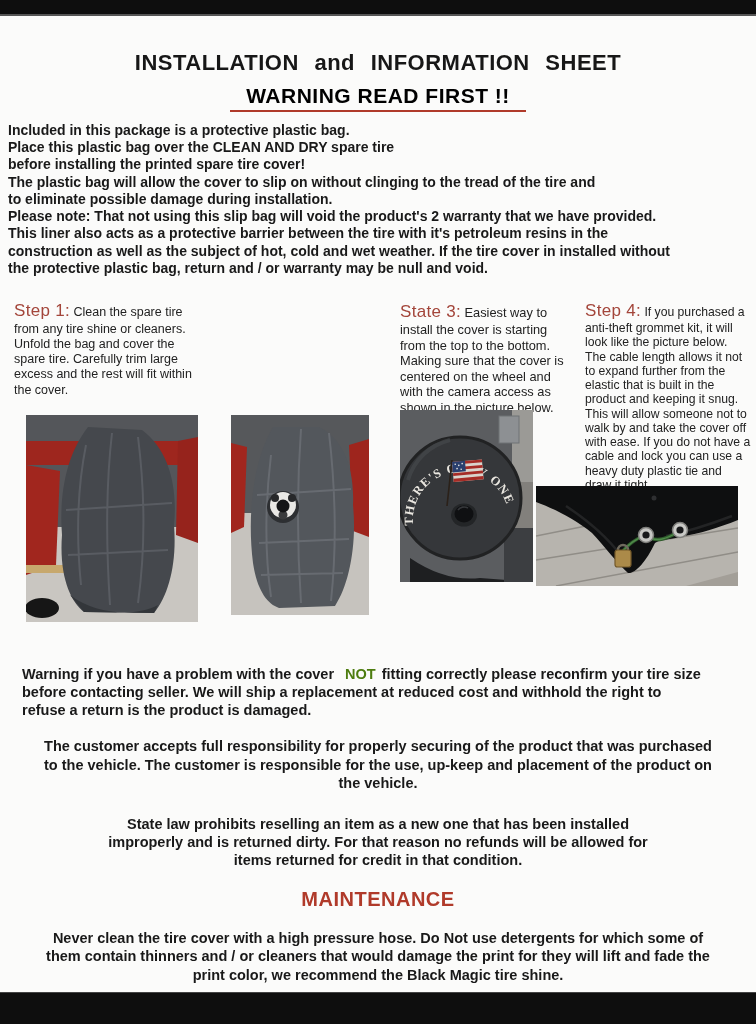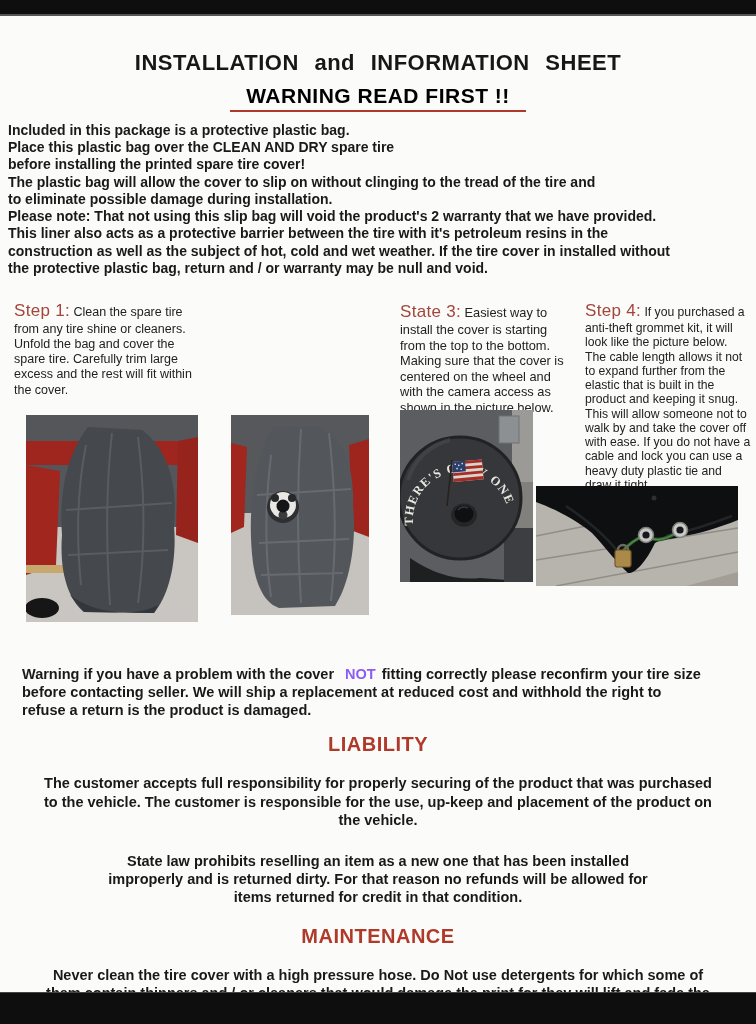--- a/index.html
+++ b/index.html
@@ -45,21 +45,21 @@
   #photo1{left:26px;top:126px;}
   #photo2{left:231px;top:126px;}
   #photo3{left:400px;top:121px;}
   #photo4{left:536px;top:197px;}
 
   p.fit-warning{
     margin:20px 14px 0 22px;
     font-size:14.5px;font-weight:bold;line-height:1.25;
     white-space:pre-line;color:#191919;
   }
-  .red-inline{color:#8b5cf6;padding-left:7px;padding-right:2px;}
+  .red-inline{color:#4d7c0f;padding-left:7px;padding-right:2px;}
 
   h3.section-head{
     margin:14px 0 2px 0;text-align:center;
     font-size:20px;font-weight:bold;letter-spacing:.5px;color:#b03a2a;
   }
   h3.section-head.maint{margin-top:18px;}
   p.para-bold{
     margin:18px auto 0 auto;width:736px;
     text-align:center;white-space:pre-line;
     font-size:14.5px;font-weight:bold;line-height:1.27;color:#191919;
@@ -197,21 +197,20 @@
           <path d="M82,64 a5,5 0 0 1 10,0" fill="none" stroke="#6f6a5e" stroke-width="2.4"></path>
           <rect x="79" y="64" width="16" height="17" rx="2.5" fill="#ab8a49" stroke="#73592a" stroke-width="1.2"></rect>
         </g>
       </svg>
     </div>
 
     <p class="fit-warning"><span>Warning if you have a problem with the cover </span><span class="red-inline">NOT</span><span> fitting correctly please reconfirm your tire size
 before contacting seller. We will ship a replacement at reduced cost and withhold the right to
 refuse a return is the product is damaged.</span></p>
 
-    <h3 class="section-head">LIABILITY</h3>
     <p class="para-bold">The customer accepts full responsibility for properly securing of the product that was purchased
 to the vehicle.  The customer is responsible for the use, up-keep and placement of the product on
 the vehicle.</p>
 
     <p class="para-bold resale">State law prohibits reselling an item as a new one that has been installed
 improperly and is returned dirty. For that reason no refunds will be allowed for
 items returned for credit in that condition.</p>
 
     <h3 class="section-head maint">MAINTENANCE</h3>
     <p class="para-bold">Never clean the tire cover with a high pressure hose.  Do Not  use detergents for which some of

